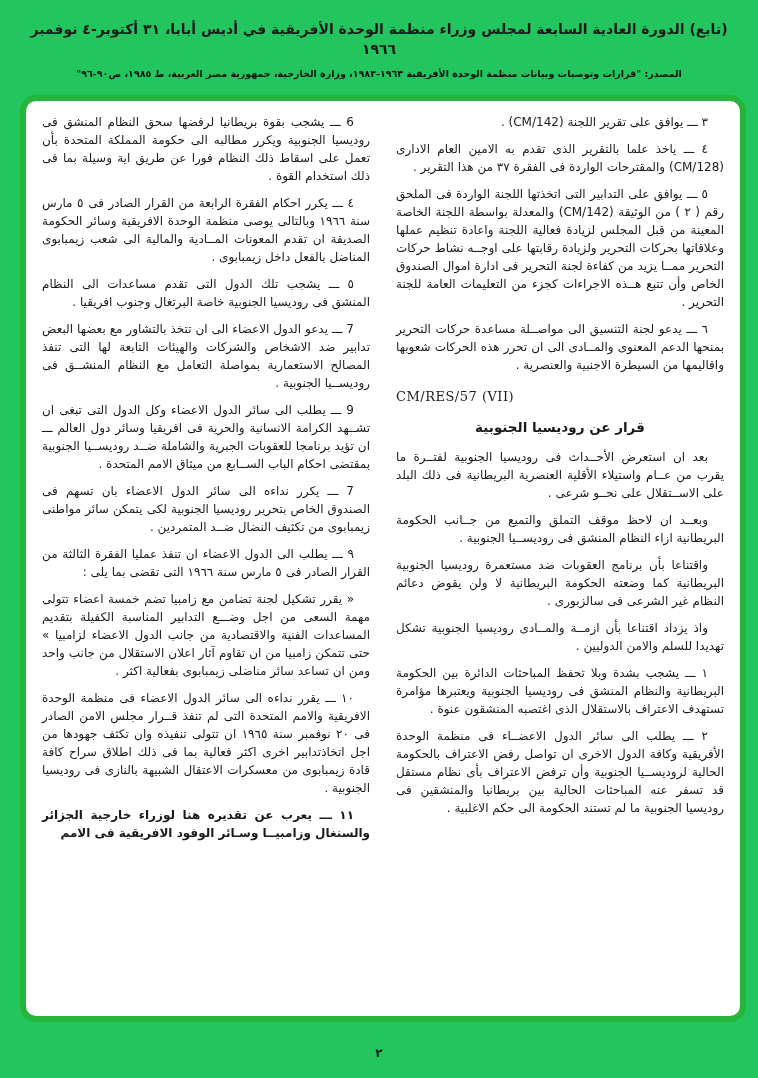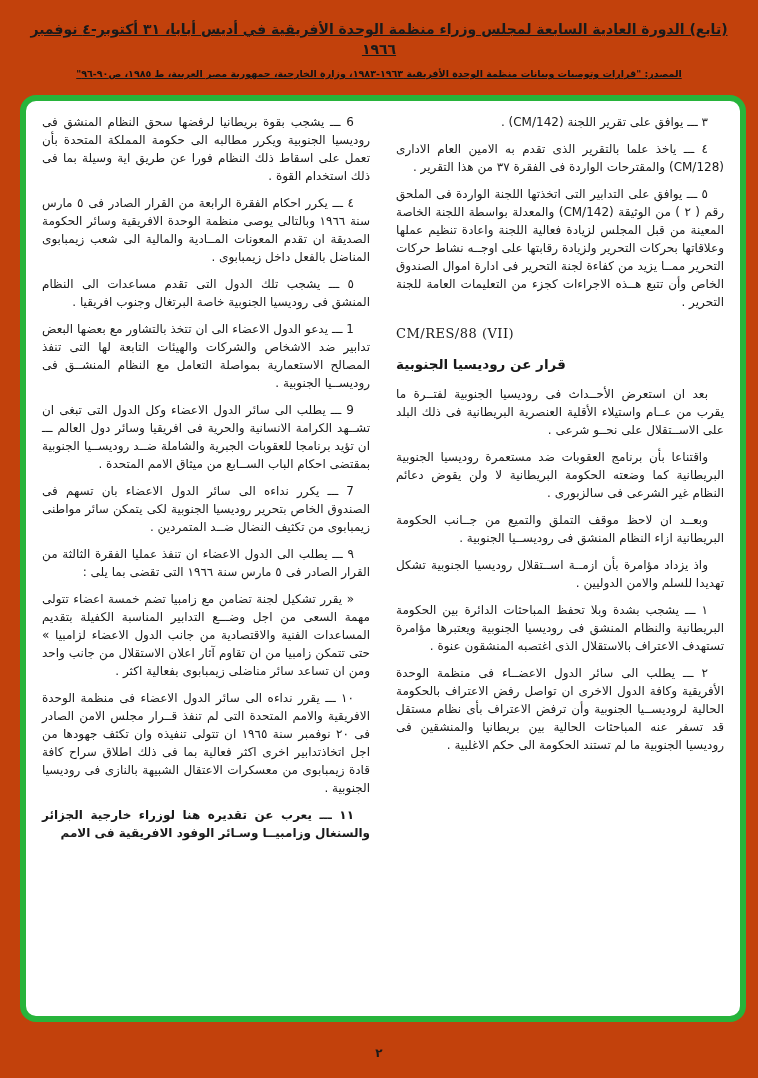--- a/index.html
+++ b/index.html
@@ -6,21 +6,21 @@
   * { box-sizing: border-box; }
   html, body { margin: 0; padding: 0; }
   body {
     width: 758px; height: 1078px;
     background: #ffffff;
     font-family: "DejaVu Sans", sans-serif;
     color: var(--ink);
     position: relative;
     overflow: hidden;
   }
-  .page { position: relative; width: 758px; height: 1078px; background: #c2410c; text-decoration: underline; }
+  .page { position: relative; width: 758px; height: 1078px; background: #22c55e; }
 
   .header { text-align: center; padding: 20px 30px 0 30px; direction: rtl; }
   .header-title {
     font-size: 14px; font-weight: bold; line-height: 1.4;
     letter-spacing: 0px;
   }
   .header-source {
     font-size: 9.5px; font-weight: bold; margin-top: 9px; color: #111;
   }
 
@@ -45,21 +45,21 @@
     text-justify: inter-word;
   }
   p.para { margin: 0 0 9px 0; text-indent: 16px; }
   .doc-ref {
     direction: ltr; text-align: left;
     font-size: 13px; margin: 14px 0 12px 0;
     font-family: "DejaVu Serif", serif;
     letter-spacing: 0.5px;
   }
   .resolution-title {
-    text-align: left; font-weight: bold; font-size: 13.5px;
+    text-align: center; font-weight: bold; font-size: 13.5px;
     margin: 0 0 12px 0;
   }
   .bold-para { font-weight: bold; }
 
   .page-number {
     position: absolute; bottom: 18px; left: 0; right: 0;
     text-align: center; font-size: 12px; font-weight: bold;
   }
 </style>
 </head>
@@ -72,37 +72,38 @@
     <div class="header-source">المصدر: "قرارات وتوصيات وبيانات منظمة الوحدة الأفريقية ١٩٦٣-١٩٨٣، وزارة الخارجية، جمهورية مصر العربية، ط ١٩٨٥، ص٩٠-٩٦"</div>
   </div>
 
   <div class="frame">
     <div class="columns">
 
       <div class="col">
         <p class="para">٣ ـــ يوافق على تقرير اللجنة (CM/142) .</p>
         <p class="para">٤ ـــ ياخذ علما بالتقرير الذى تقدم به الامين العام الادارى (CM/128) والمقترحات الواردة فى الفقرة ٣٧ من هذا التقرير .</p>
         <p class="para">٥ ـــ يوافق على التدابير التى اتخذتها اللجنة الواردة فى الملحق رقم ( ٢ ) من الوثيقة (CM/142) والمعدلة بواسطة اللجنة الخاصة المعينة من قبل المجلس لزيادة فعالية اللجنة واعادة تنظيم عملها وعلاقاتها بحركات التحرير ولزيادة رقابتها على اوجــه نشاط حركات التحرير ممــا يزيد من كفاءة لجنة التحرير فى ادارة اموال الصندوق الخاص وأن تتبع هــذه الاجراءات كجزء من التعليمات العامة للجنة التحرير .</p>
+        <p class="para">٦ ـــ يدعو لجنة التنسيق الى مواصــلة مساعدة حركات التحرير بمنحها الدعم المعنوى والمــادى الى ان تحرر هذه الحركات شعوبها واقاليمها من السيطرة الاجنبية والعنصرية .</p>
 
-        <div class="doc-ref">CM/RES/88 (VII)</div>
+        <div class="doc-ref">CM/RES/57 (VII)</div>
         <div class="resolution-title">قرار عن روديسيا الجنوبية</div>
 
         <p class="para">بعد ان استعرض الأحــداث فى روديسيا الجنوبية لفتــرة ما يقرب من عــام واستيلاء الأقلية العنصرية البريطانية فى ذلك البلد على الاســتقلال على نحــو شرعى .</p>
+        <p class="para">وبعــد ان لاحظ موقف التملق والتميع من جــانب الحكومة البريطانية ازاء النظام المنشق فى روديســيا الجنوبية .</p>
         <p class="para">واقتناعا بأن برنامج العقوبات ضد مستعمرة روديسيا الجنوبية البريطانية كما وضعته الحكومة البريطانية لا ولن يقوض دعائم النظام غير الشرعى فى سالزبورى .</p>
-        <p class="para">وبعــد ان لاحظ موقف التملق والتميع من جــانب الحكومة البريطانية ازاء النظام المنشق فى روديســيا الجنوبية .</p>
-        <p class="para">واذ يزداد مؤامرة بأن ازمــة اســتقلال روديسيا الجنوبية تشكل تهديدا للسلم والامن الدوليين .</p>
+        <p class="para">واذ يزداد اقتناعا بأن ازمــة والمــادى روديسيا الجنوبية تشكل تهديدا للسلم والامن الدوليين .</p>
         <p class="para">١ ـــ يشجب بشدة وبلا تحفظ المباحثات الدائرة بين الحكومة البريطانية والنظام المنشق فى روديسيا الجنوبية ويعتبرها مؤامرة تستهدف الاعتراف بالاستقلال الذى اغتصبه المنشقون عنوة .</p>
         <p class="para">٢ ـــ يطلب الى سائر الدول الاعضــاء فى منظمة الوحدة الأفريقية وكافة الدول الاخرى ان تواصل رفض الاعتراف بالحكومة الحالية لروديســيا الجنوبية وأن ترفض الاعتراف بأى نظام مستقل قد تسفر عنه المباحثات الحالية بين بريطانيا والمنشقين فى روديسيا الجنوبية ما لم تستند الحكومة الى حكم الاغلبية .</p>
       </div>
 
       <div class="col">
         <p class="para">6 ـــ يشجب بقوة بريطانيا لرفضها سحق النظام المنشق فى روديسيا الجنوبية ويكرر مطالبه الى حكومة المملكة المتحدة بأن تعمل على اسقاط ذلك النظام فورا عن طريق اية وسيلة بما فى ذلك استخدام القوة .</p>
         <p class="para">٤ ـــ يكرر احكام الفقرة الرابعة من القرار الصادر فى ٥ مارس سنة ١٩٦٦ وبالتالى يوصى منظمة الوحدة الافريقية وسائر الحكومة الصديقة ان تقدم المعونات المــادية والمالية الى شعب زيمبابوى المناضل بالفعل داخل زيمبابوى .</p>
         <p class="para">٥ ـــ يشجب تلك الدول التى تقدم مساعدات الى النظام المنشق فى روديسيا الجنوبية خاصة البرتغال وجنوب افريقيا .</p>
-        <p class="para">1 ـــ يدعو الدول الاعضاء الى ان تتخذ بالتشاور مع بعضها البعض تدابير ضد الاشخاص والشركات والهيئات التابعة لها التى تنفذ المصالح الاستعمارية بمواصلة التعامل مع النظام المنشــق فى روديســيا الجنوبية .</p>
+        <p class="para">7 ـــ يدعو الدول الاعضاء الى ان تتخذ بالتشاور مع بعضها البعض تدابير ضد الاشخاص والشركات والهيئات التابعة لها التى تنفذ المصالح الاستعمارية بمواصلة التعامل مع النظام المنشــق فى روديســيا الجنوبية .</p>
         <p class="para">9 ـــ يطلب الى سائر الدول الاعضاء وكل الدول التى تبغى ان تشــهد الكرامة الانسانية والحرية فى افريقيا وسائر دول العالم ـــ ان تؤيد برنامجا للعقوبات الجبرية والشاملة ضــد روديســيا الجنوبية بمقتضى احكام الباب الســابع من ميثاق الامم المتحدة .</p>
         <p class="para">7 ـــ يكرر نداءه الى سائر الدول الاعضاء بان تسهم فى الصندوق الخاص بتحرير روديسيا الجنوبية لكى يتمكن سائر مواطنى زيمبابوى من تكثيف النضال ضــد المتمردين .</p>
         <p class="para">٩ ـــ يطلب الى الدول الاعضاء ان تنفذ عمليا الفقرة الثالثة من القرار الصادر فى ٥ مارس سنة ١٩٦٦ التى تقضى بما يلى :</p>
         <p class="para">« يقرر تشكيل لجنة تضامن مع زامبيا تضم خمسة اعضاء تتولى مهمة السعى من اجل وضـــع التدابير المناسبة الكفيلة بتقديم المساعدات الفنية والاقتصادية من جانب الدول الاعضاء لزامبيا » حتى تتمكن زامبيا من ان تقاوم آثار اعلان الاستقلال من جانب واحد ومن ان تساعد سائر مناضلى زيمبابوى بفعالية اكثر .</p>
         <p class="para">١٠ ـــ يقرر نداءه الى سائر الدول الاعضاء فى منظمة الوحدة الافريقية والامم المتحدة التى لم تنفذ قــرار مجلس الامن الصادر فى ٢٠ نوفمبر سنة ١٩٦٥ ان تتولى تنفيذه وان تكثف جهودها من اجل اتخاذتدابير اخرى اكثر فعالية بما فى ذلك اطلاق سراح كافة قادة زيمبابوى من معسكرات الاعتقال الشبيهة بالنازى فى روديسيا الجنوبية .</p>
         <p class="para bold-para">١١ ـــ يعرب عن تقديره هنا لوزراء خارجية الجزائر والسنغال وزامبيــا وسـائر الوفود الافريقية فى الامم</p>
       </div>
 
     </div>
   </div>

